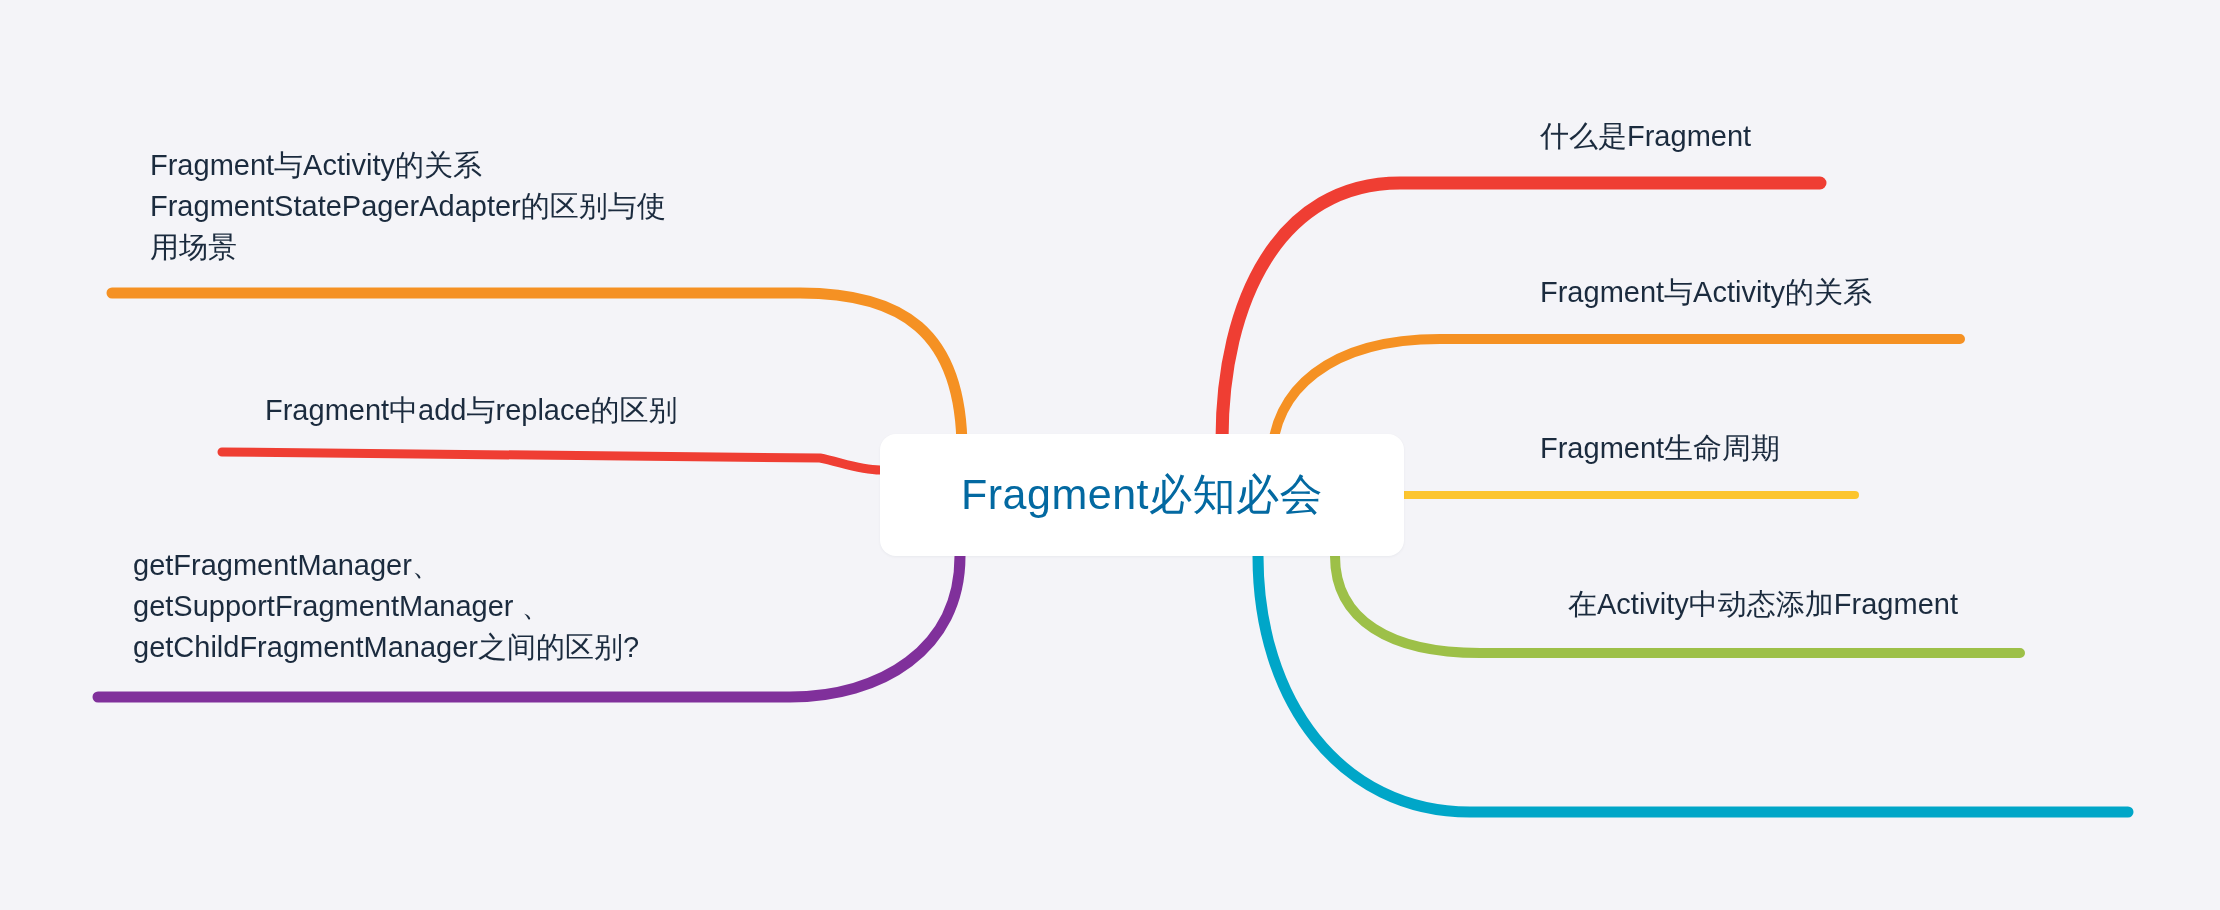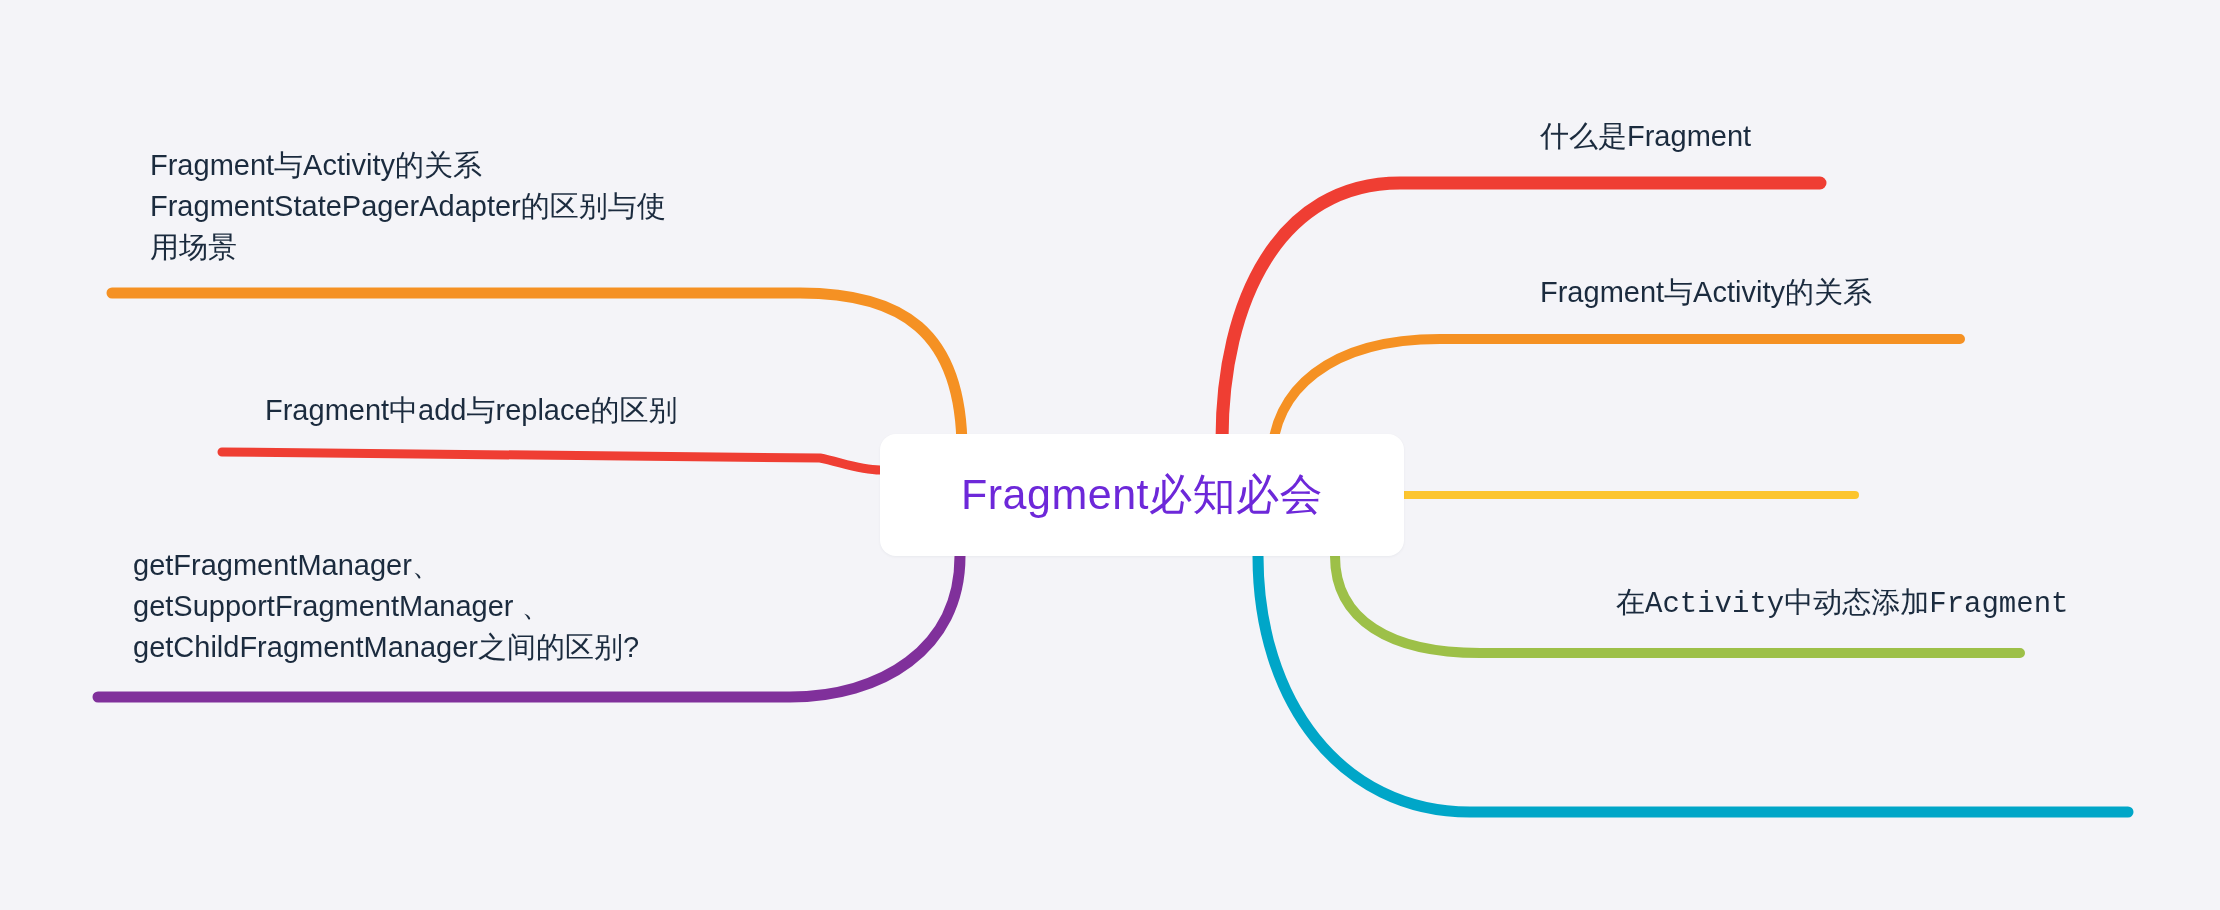--- a/index.html
+++ b/index.html
@@ -46,42 +46,42 @@
     border-radius: 16px;
     display: flex;
     align-items: center;
     justify-content: center;
     box-shadow: 0 1px 3px rgba(20, 30, 50, 0.05);
   }
 
   .central-node-label {
     font-size: 43px;
     font-weight: 400;
-    color: #6d28d9;
+    color: #0369a1;
     letter-spacing: 0.5px;
     white-space: nowrap;
   }
 
   
   .topic-label {
     position: absolute;
     color: #1b2b3e;
     font-size: 29px;
     line-height: 41px;
     white-space: pre-line;
   }
 
   .topic-label.right { text-align: left; }
   .topic-label.left  { text-align: left; }
 
   
   #topic-r0 { left: 1540px; top:  116px; }
   #topic-r1 { left: 1540px; top:  272px; }
   #topic-r2 { left: 1540px; top:  428px; }
-  #topic-r3 { left: 1616px; top:  584px; font-family: Liberation Mono, monospace; }
+  #topic-r3 { left: 1568px; top:  584px; }
   #topic-r4 { left: 1540px; top:  740px; }
 
   
   #topic-l0 { left:  150px; top:  145px; }
   #topic-l1 { left:  265px; top:  390px; }
   #topic-l2 { left:  133px; top:  545px; }
 </style>
 </head>
 <body>
 
@@ -107,20 +107,21 @@
   </svg>
 
   <div class="central-node">
     <span class="central-node-label">Fragment必知必会</span>
   </div>
 
   <div class="topic-label right" id="topic-r0">什么是Fragment</div>
 
   <div class="topic-label right" id="topic-r1">Fragment与Activity的关系</div>
 
+  <div class="topic-label right" id="topic-r2">Fragment生命周期</div>
 
   <div class="topic-label right" id="topic-r3">在Activity中动态添加Fragment</div>
 
 
   <div class="topic-label left" id="topic-l0">Fragment与Activity的关系
 FragmentStatePagerAdapter的区别与使
 用场景</div>
 
   <div class="topic-label left" id="topic-l2">getFragmentManager、
 getSupportFragmentManager 、

